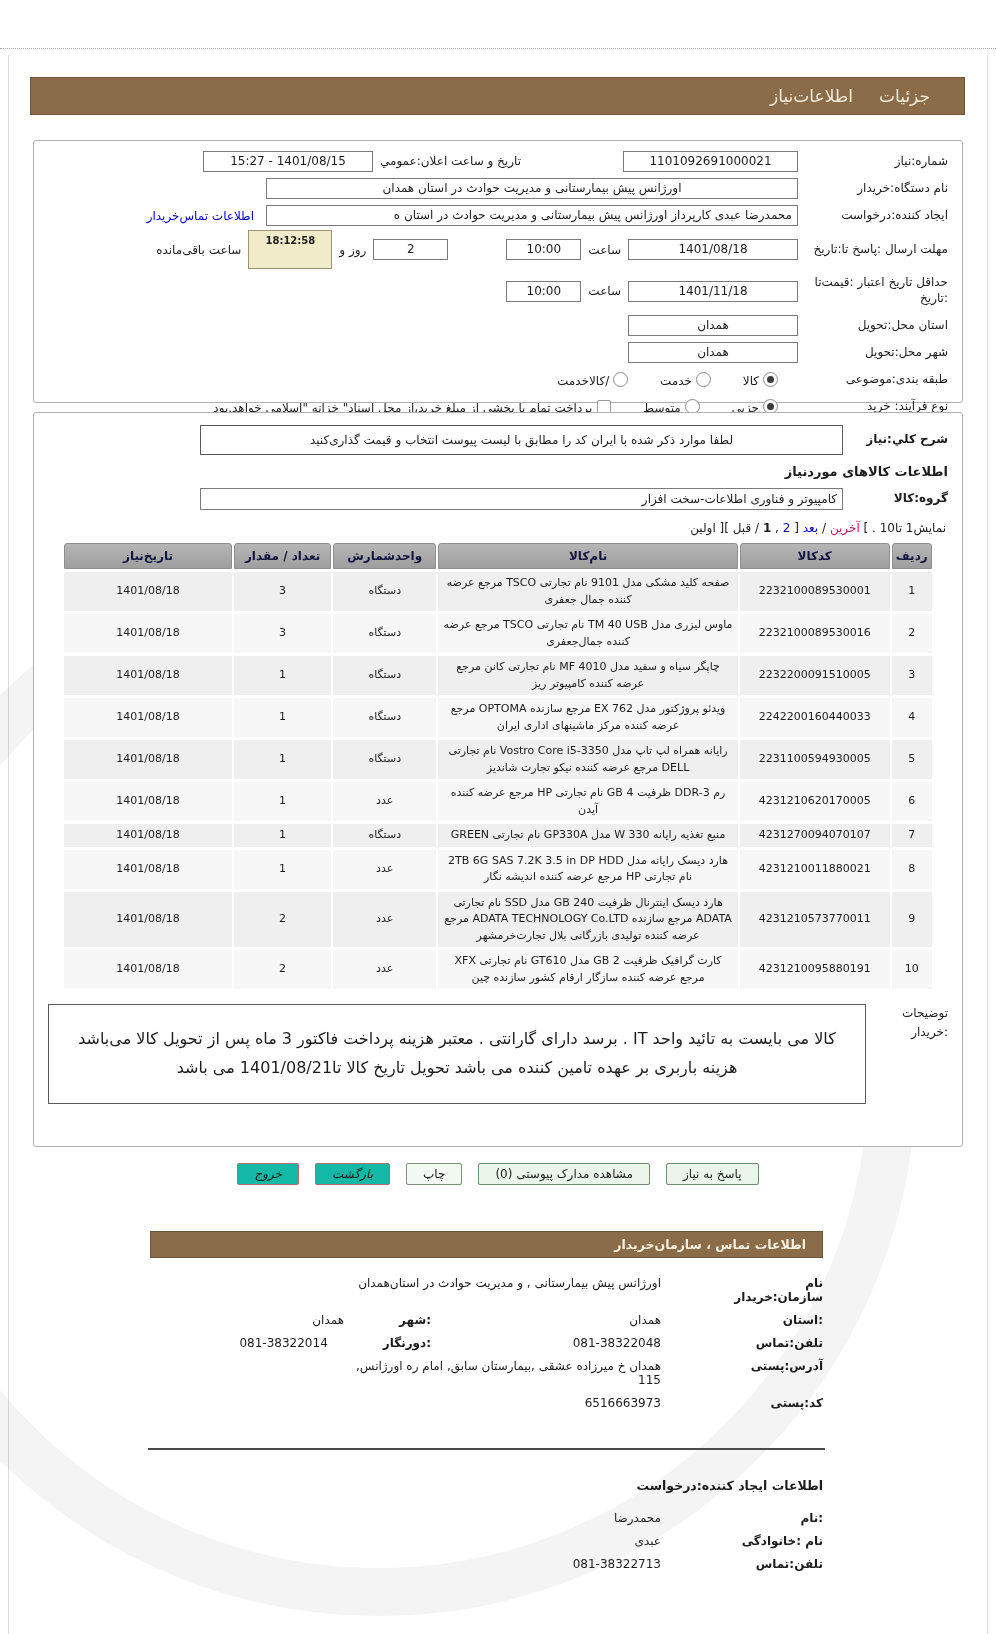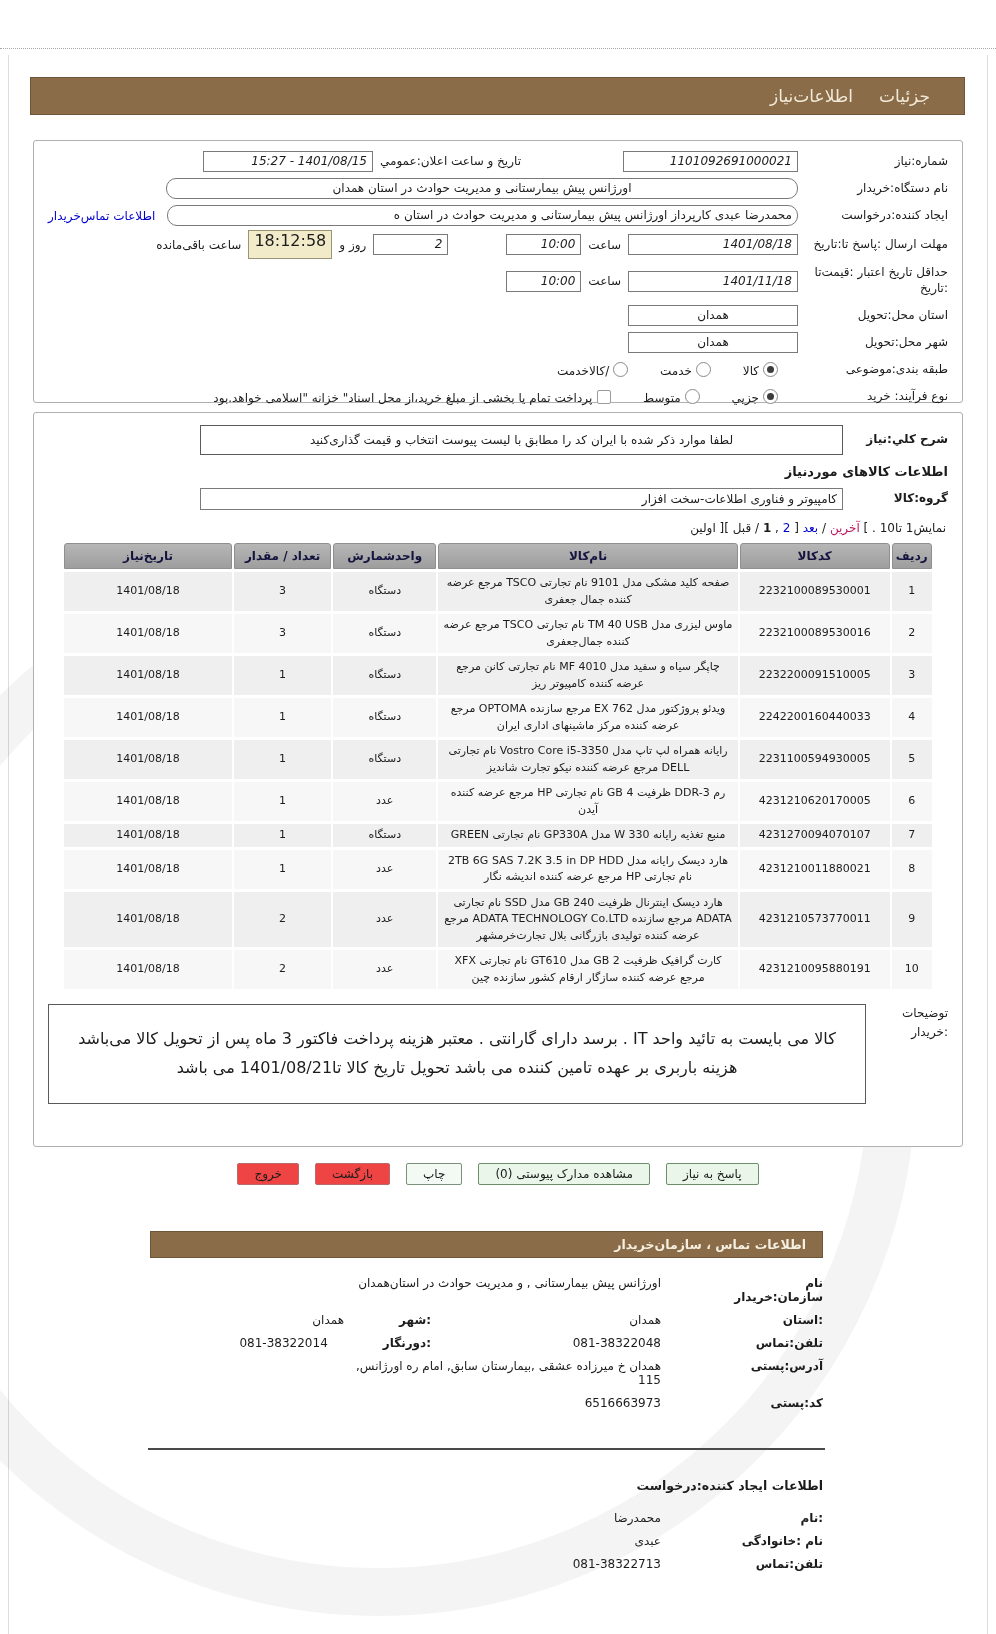--- a/index.html
+++ b/index.html
@@ -18,27 +18,27 @@
   .box{position:absolute;left:33px;right:33px;border:1px solid #b0b0b0;border-radius:3px;background:#fff;
        box-sizing:border-box;padding:8px 14px;font-size:12px;}
   .box1{top:140px;height:263px;}
   .box2{top:412px;height:735px;padding-top:12px;}
   .frow{display:flex;align-items:center;margin-bottom:2px;min-height:25px;}
   .flabel{width:150px;flex:none;line-height:1.3;}
   .flabel.auto{width:auto;}
   .b{font-weight:bold;}
   .field{display:inline-block;height:21px;line-height:19px;border:1px solid #7a7a7a;background:#fff;
          box-sizing:border-box;padding:0 5px;font-size:12px;overflow:hidden;white-space:nowrap;}
-  .num{direction:ltr;text-align:right;font-style:italic;}
+  .num{direction:ltr;text-align:center;}
   .center{text-align:center;}
-  .w175{width:175px;} .w170{width:170px;} .w75{width:75px;} .w540{width:632px;border-radius:10px;} .w645{width:643px;}
+  .w175{width:175px;} .w170{width:170px;} .w75{width:75px;} .w540{width:532px;} .w645{width:643px;}
   .sp95{width:95px;flex:none;} .sp58{width:58px;flex:none;}
   .lblmid{margin:0 7px;white-space:nowrap;}
-  .countdown{width:84px;height:29px;line-height:19px;border:1px solid #9a9474;background:#f1ebca;
-             box-sizing:border-box;text-align:center;font-weight:normal;font-size:16px;}
+  .countdown{width:84px;height:39px;line-height:19px;border:1px solid #9a9474;background:#f1ebca;
+             box-sizing:border-box;text-align:center;font-weight:bold;font-size:10px;}
   .link{color:#0000cc;margin-right:12px;cursor:pointer;white-space:nowrap;}
   .radio{width:13px;height:13px;border:1px solid #8a8a8a;border-radius:50%;background:#fff;display:inline-block;
          position:relative;vertical-align:-2px;margin-left:4px;}
   .radio.checked::after{content:"";position:absolute;top:3px;left:3px;right:3px;bottom:3px;background:#3c3c3c;border-radius:50%;}
   .checkbox{width:12px;height:12px;border:1px solid #9a9a9a;border-radius:2px;background:#fff;display:inline-block;
             vertical-align:-2px;margin-left:5px;}
   .opt{margin-left:28px;white-space:nowrap;}
   .optgrp{margin-right:20px;}
   
   .descbox{border:1px solid #5a5a5a;height:30px;line-height:28px;text-align:center;box-sizing:border-box;
@@ -56,21 +56,21 @@
   
   .notesrow{display:flex;align-items:flex-start;margin-top:12px;}
   .noteslabel{width:82px;flex:none;font-weight:normal;line-height:1.6;}
   .notesbox{flex:1;border:1px solid #5a5a5a;padding:20px 8px;text-align:center;font-size:16px;line-height:1.8;}
   
   .btnbar{position:absolute;top:1163px;left:33px;right:33px;display:flex;justify-content:center;gap:16px;}
   .btn{height:22px;line-height:20px;padding:0 16px;font-size:12px;box-sizing:border-box;border-radius:2px;
        cursor:pointer;white-space:nowrap;}
   .btn-green{background:#e9f6e9;border:1px solid #6b8f6b;}
   .btn-print{background:#f3faf3;border:1px solid #7c917c;}
-  .btn-pink{background:#ef4444;border:1px solid #b96a6a;}
+  .btn-pink{background:#14b8a6;border:1px solid #b96a6a;font-style:italic;}
   
   .brown2{position:absolute;top:1231px;left:150px;width:673px;height:27px;background:#8a6c49;border:1px solid #6f5639;
           box-sizing:border-box;color:#f6efdf;font-size:12.5px;font-weight:bold;line-height:25px;padding:0 16px;}
   .cblock{position:absolute;left:150px;width:673px;font-size:12px;}
   .contact{top:1276px;} .creator{top:1478px;}
   .crow{display:flex;align-items:flex-start;margin-bottom:9px;}
   .clabel{width:105px;flex:none;font-weight:bold;}
   .cvalue{margin-left:0;margin-right:57px;width:220px;text-align:right;}
   .cvalue.vnum{direction:ltr;}
   .clabel2{font-weight:bold;margin-right:10px;white-space:nowrap;}

